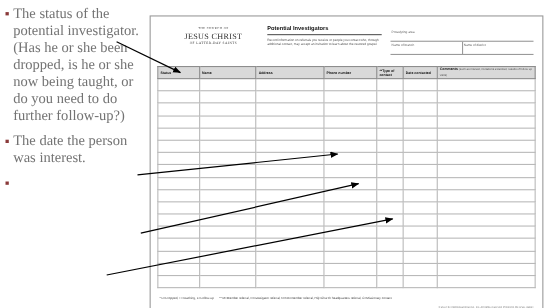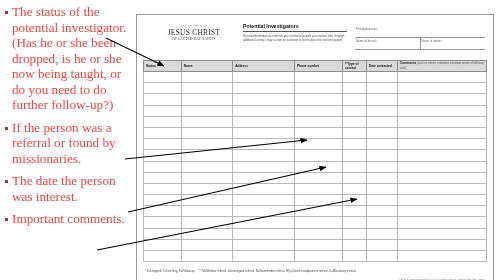--- a/index.html
+++ b/index.html
@@ -20,21 +20,21 @@
   .bullet{
     display:flex;align-items:flex-start;
     margin-bottom:7px;
   }
   .bullet .dot{
     flex:0 0 auto;
     width:3px;height:3px;background:#8a3a3a;
     margin:7px 4px 0 1px;
   }
   .bullet .txt{
-    font-size:13.2px;line-height:15.5px;color:#ef4444;
+    font-size:13.2px;line-height:15.5px;color:#737373;
     font-family:"Liberation Serif", serif;
   }
 
   
   .page{
     position:absolute;left:136px;top:14px;
     width:358px;height:274px;
     background:#fff;border:1px solid #9a9a9a;
     box-sizing:border-box;
     overflow:hidden;
@@ -115,29 +115,24 @@
 
 <div id="slide">
 
   <div class="bullets">
     <div class="bullet">
       <span class="dot" style="background: rgb(138, 58, 58);"></span>
       <span class="txt">The status of the potential investigator. (Has he or she been dropped, is he or she now being taught, or do you need to do further follow-up?)</span>
     </div>
     <div class="bullet">
       <span class="dot" style="background: rgb(138, 58, 58);"></span>
-      <span class="txt">If the person was a referral or found by missionaries.</span>
-    </div>
-    <div class="bullet">
-      <span class="dot" style="background: rgb(138, 58, 58);"></span>
       <span class="txt">The date the person was interest.</span>
     </div>
     <div class="bullet">
       <span class="dot" style="background: rgb(138, 58, 58);"></span>
-      <span class="txt">Important comments.</span>
     </div>
   </div>
 
   <div class="page">
     <div class="page-inner">
 
       <div class="hdr">
         <div class="logo">
           <div class="l1">THE CHURCH OF</div>
           <div class="l2">JESUS CHRIST</div>

